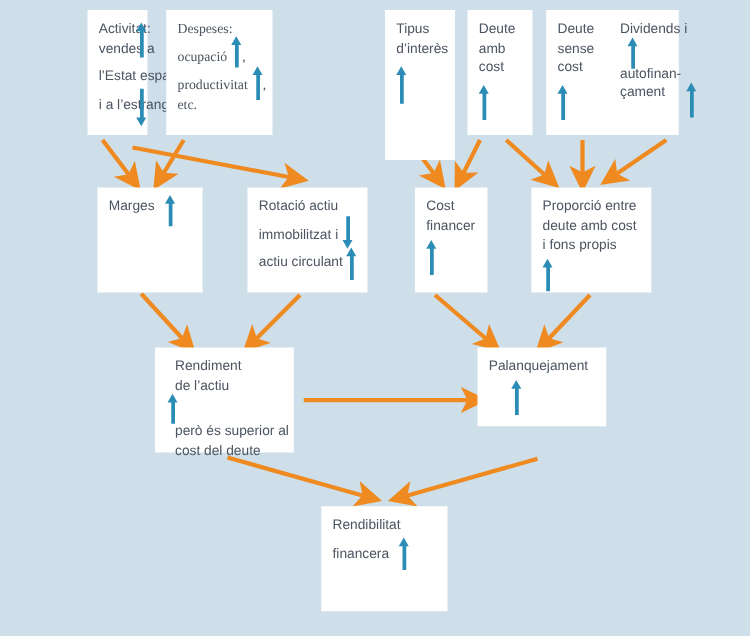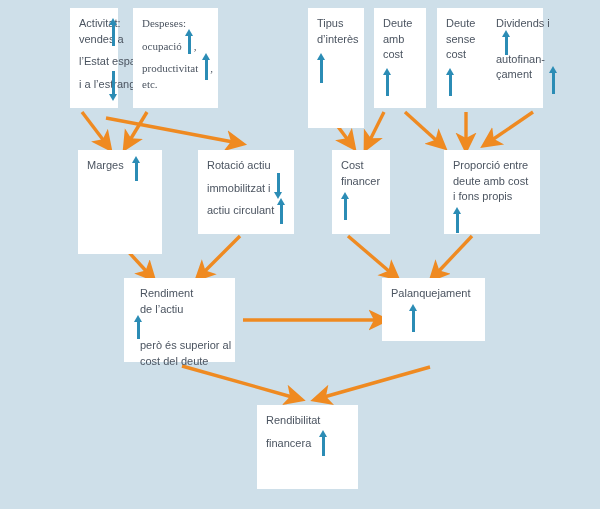--- a/index.html
+++ b/index.html
@@ -195,21 +195,21 @@
     <span class="va up" style="left:15px; top:22px; height:25px;">
         <i class="head"></i>
         <i class="shaft"></i>
       </span>
     <span class="va up" style="left:62px; top:58px; height:28px;">
         <i class="head"></i>
         <i class="shaft"></i>
       </span>
   </div>
 
-  <div class="node" style="left:78px; top:150px; width:84px; height:104px;">
+  <div class="node" style="left:78px; top:150px; width:84px; height:84px;">
     <div class="ln">Marges</div>
     <span class="va up" style="left:54px; top:6px; height:25px;">
         <i class="head"></i>
         <i class="shaft"></i>
       </span>
   </div>
 
   <div class="node" style="left:198px; top:150px; width:96px; height:84px;">
     <div class="ln">Rotació actiu</div>
     <div class="sp"></div>
@@ -228,21 +228,21 @@
 
   <div class="node" style="left:332px; top:150px; width:58px; height:84px;">
     <div class="ln">Cost</div>
     <div class="ln">financer</div>
     <span class="va up" style="left:9px; top:42px; height:28px;">
         <i class="head"></i>
         <i class="shaft"></i>
       </span>
   </div>
 
-  <div class="node" style="left:444px; top:150px; width:96px; height:84px;">
+  <div class="node" style="left:425px; top:150px; width:96px; height:84px;">
     <div class="ln">Proporció entre</div>
     <div class="ln">deute amb cost</div>
     <div class="ln">i fons propis</div>
     <span class="va up" style="left:9px; top:57px; height:26px;">
         <i class="head"></i>
         <i class="shaft"></i>
       </span>
   </div>
 
   <div class="node" style="left:124px; top:278px; width:111px; height:84px;padding-left:16px;">

